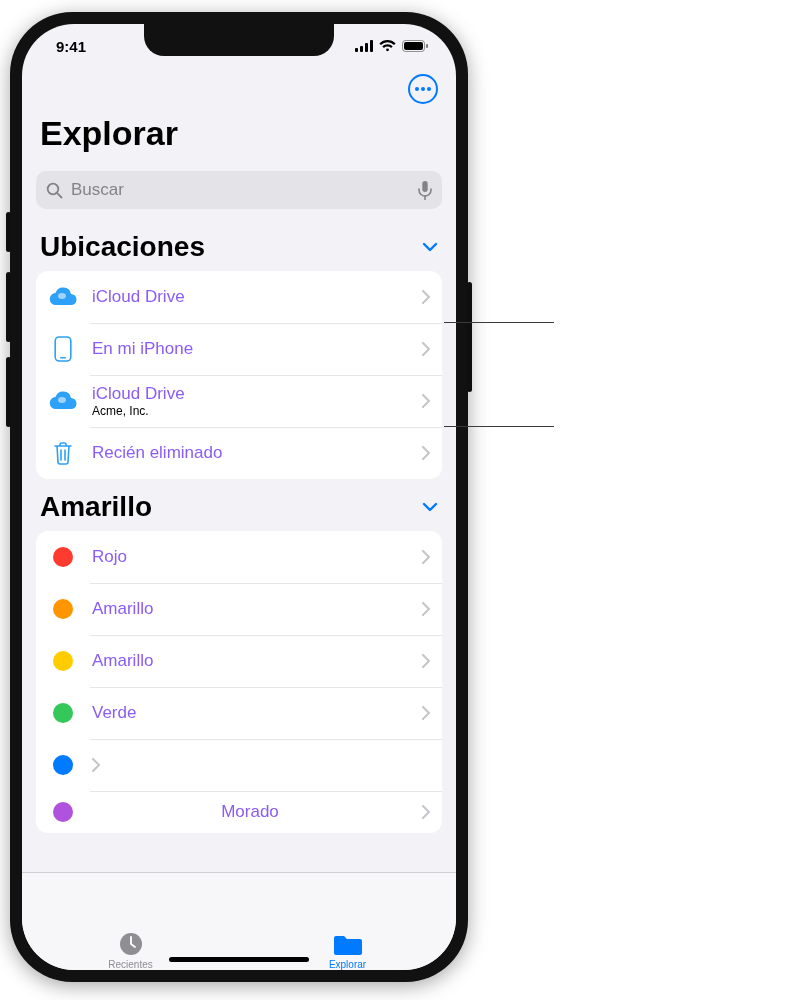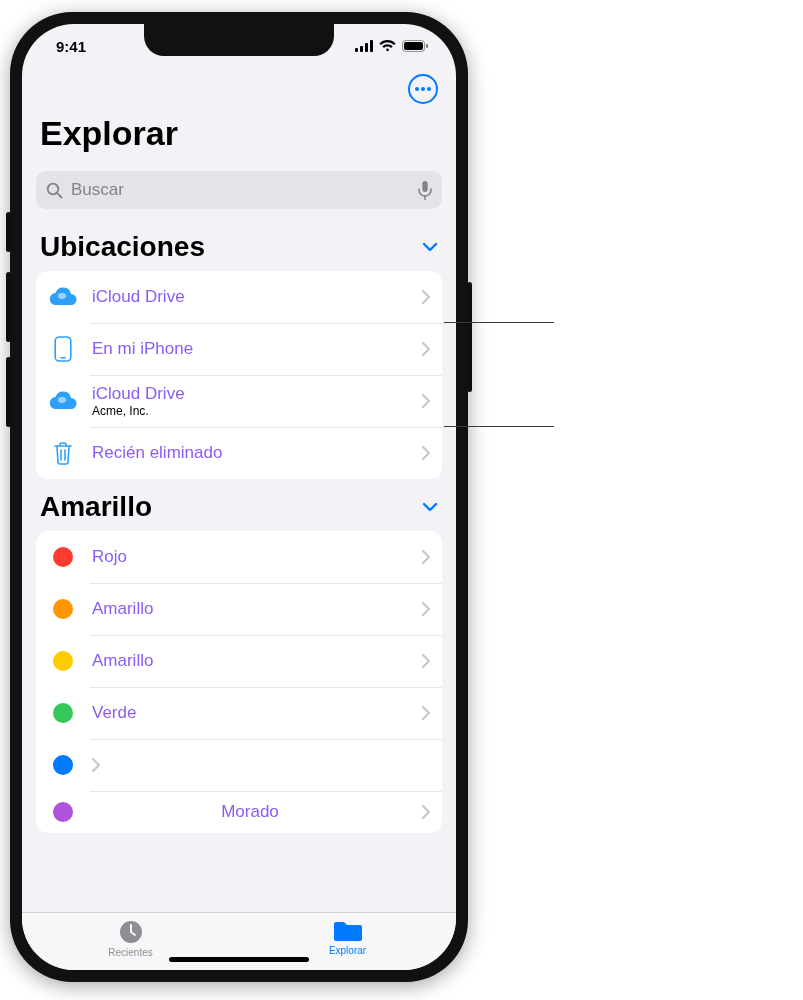--- a/index.html
+++ b/index.html
@@ -173,25 +173,26 @@
   .disclosure {
     color: #c5c5c9;
     flex: 0 0 auto;
   }
   .tag-dot {
     width: 20px;
     height: 20px;
     border-radius: 50%;
   }
   .tabbar {
-    height: 58px;
+    height: 98px;
     border-top: 1px solid #d0d0d4;
     background: rgba(247,247,249,.96);
     display: flex;
     position: relative;
+    align-items: flex-end;
   }
   .tab {
     flex: 1;
     display: flex;
     flex-direction: column;
     align-items: center;
     justify-content: flex-start;
     padding-top: 6px;
     gap: 2px;
     font-size: 10px;

